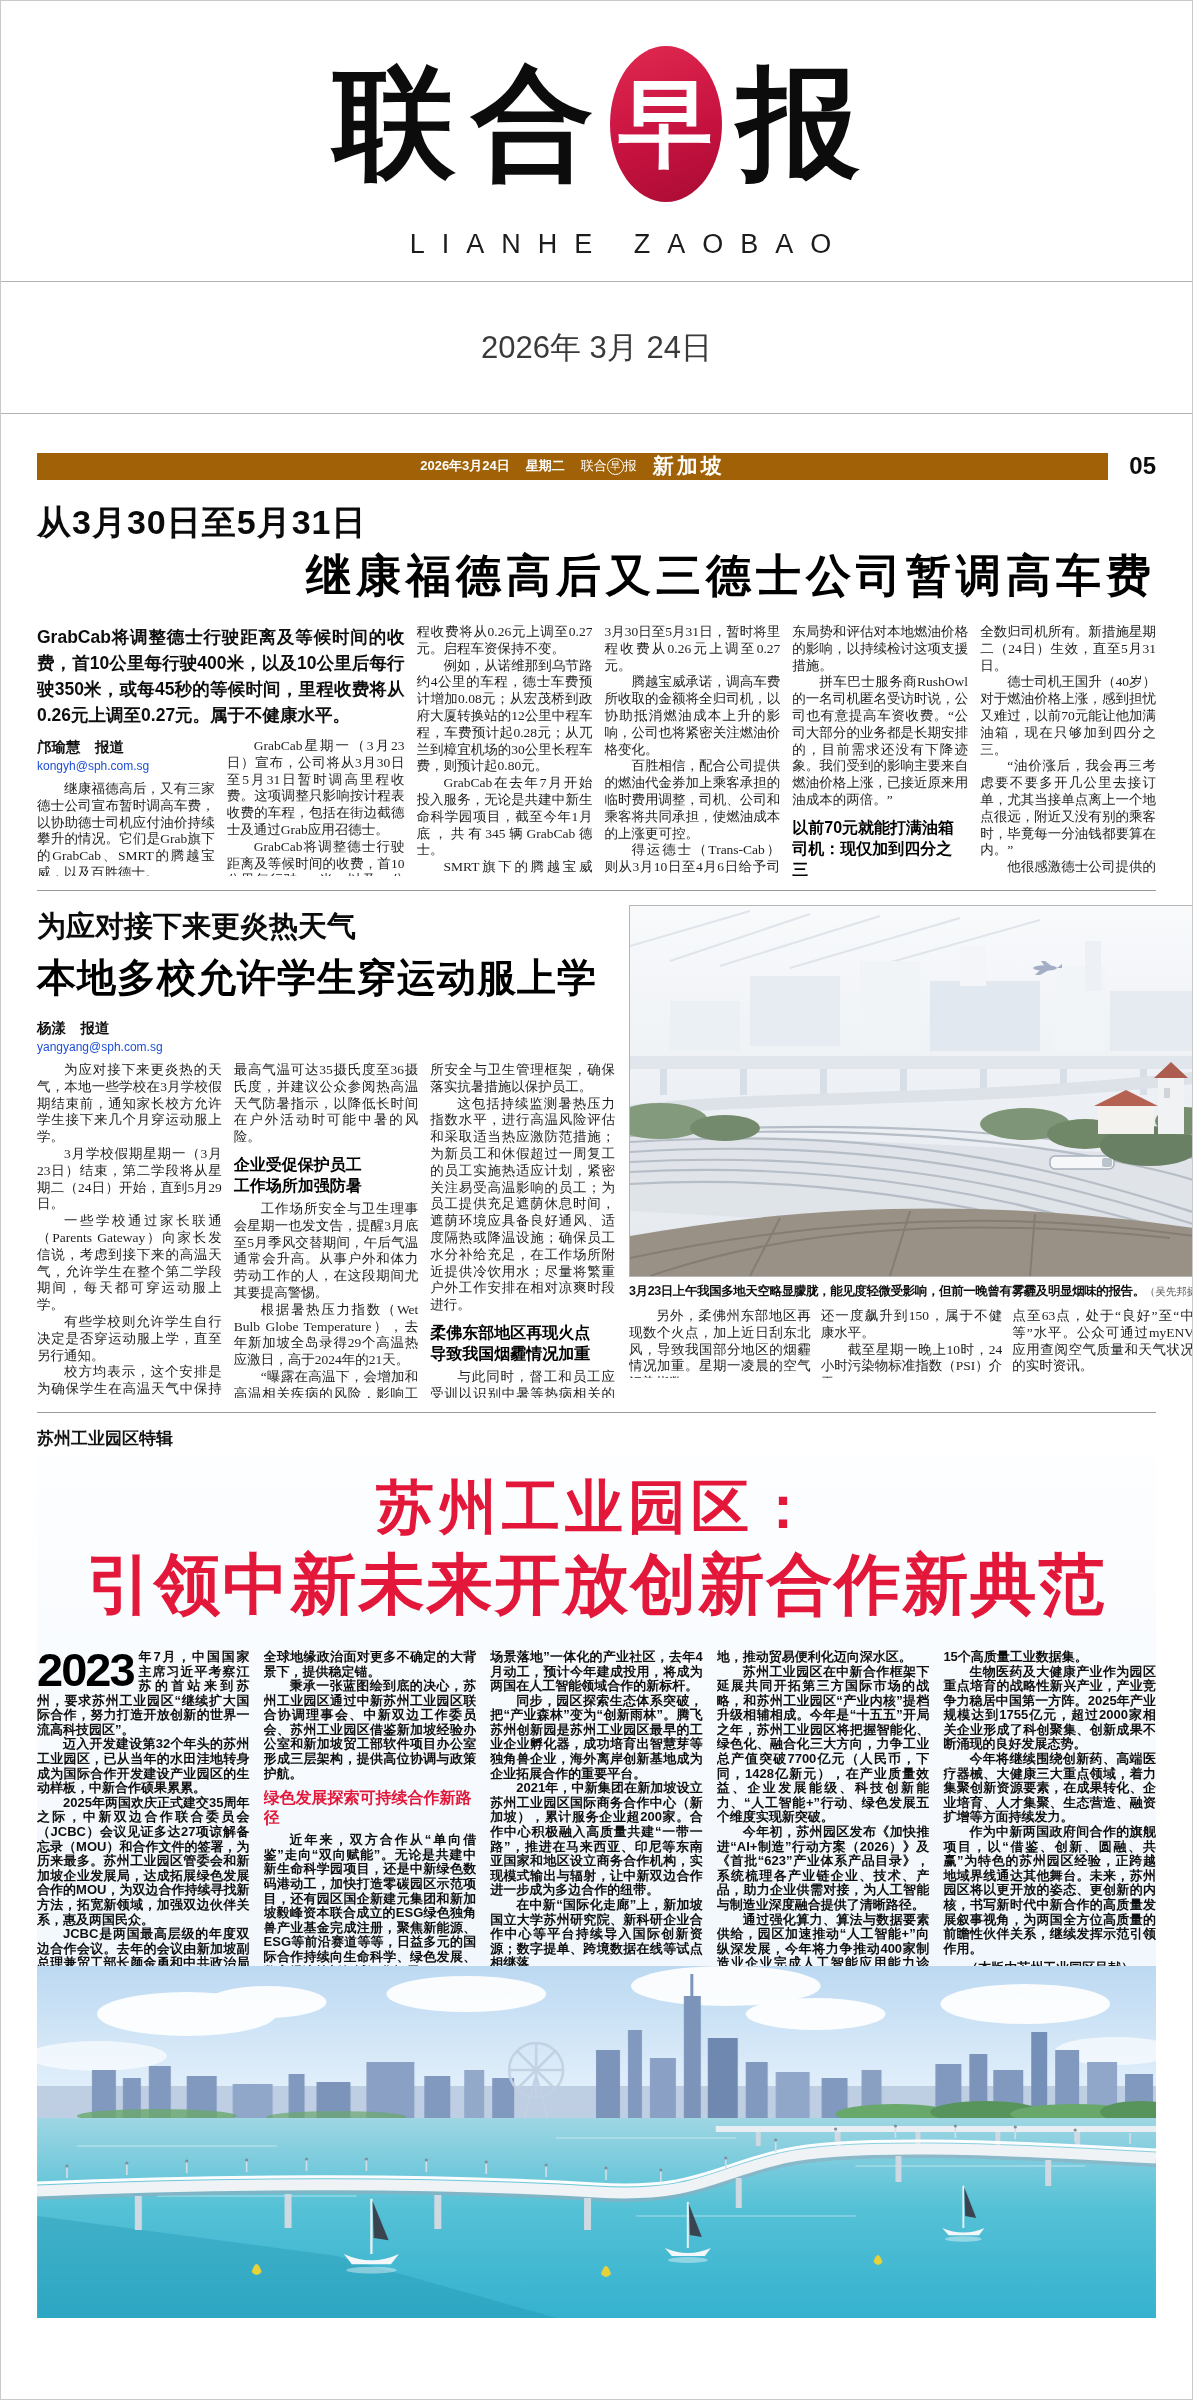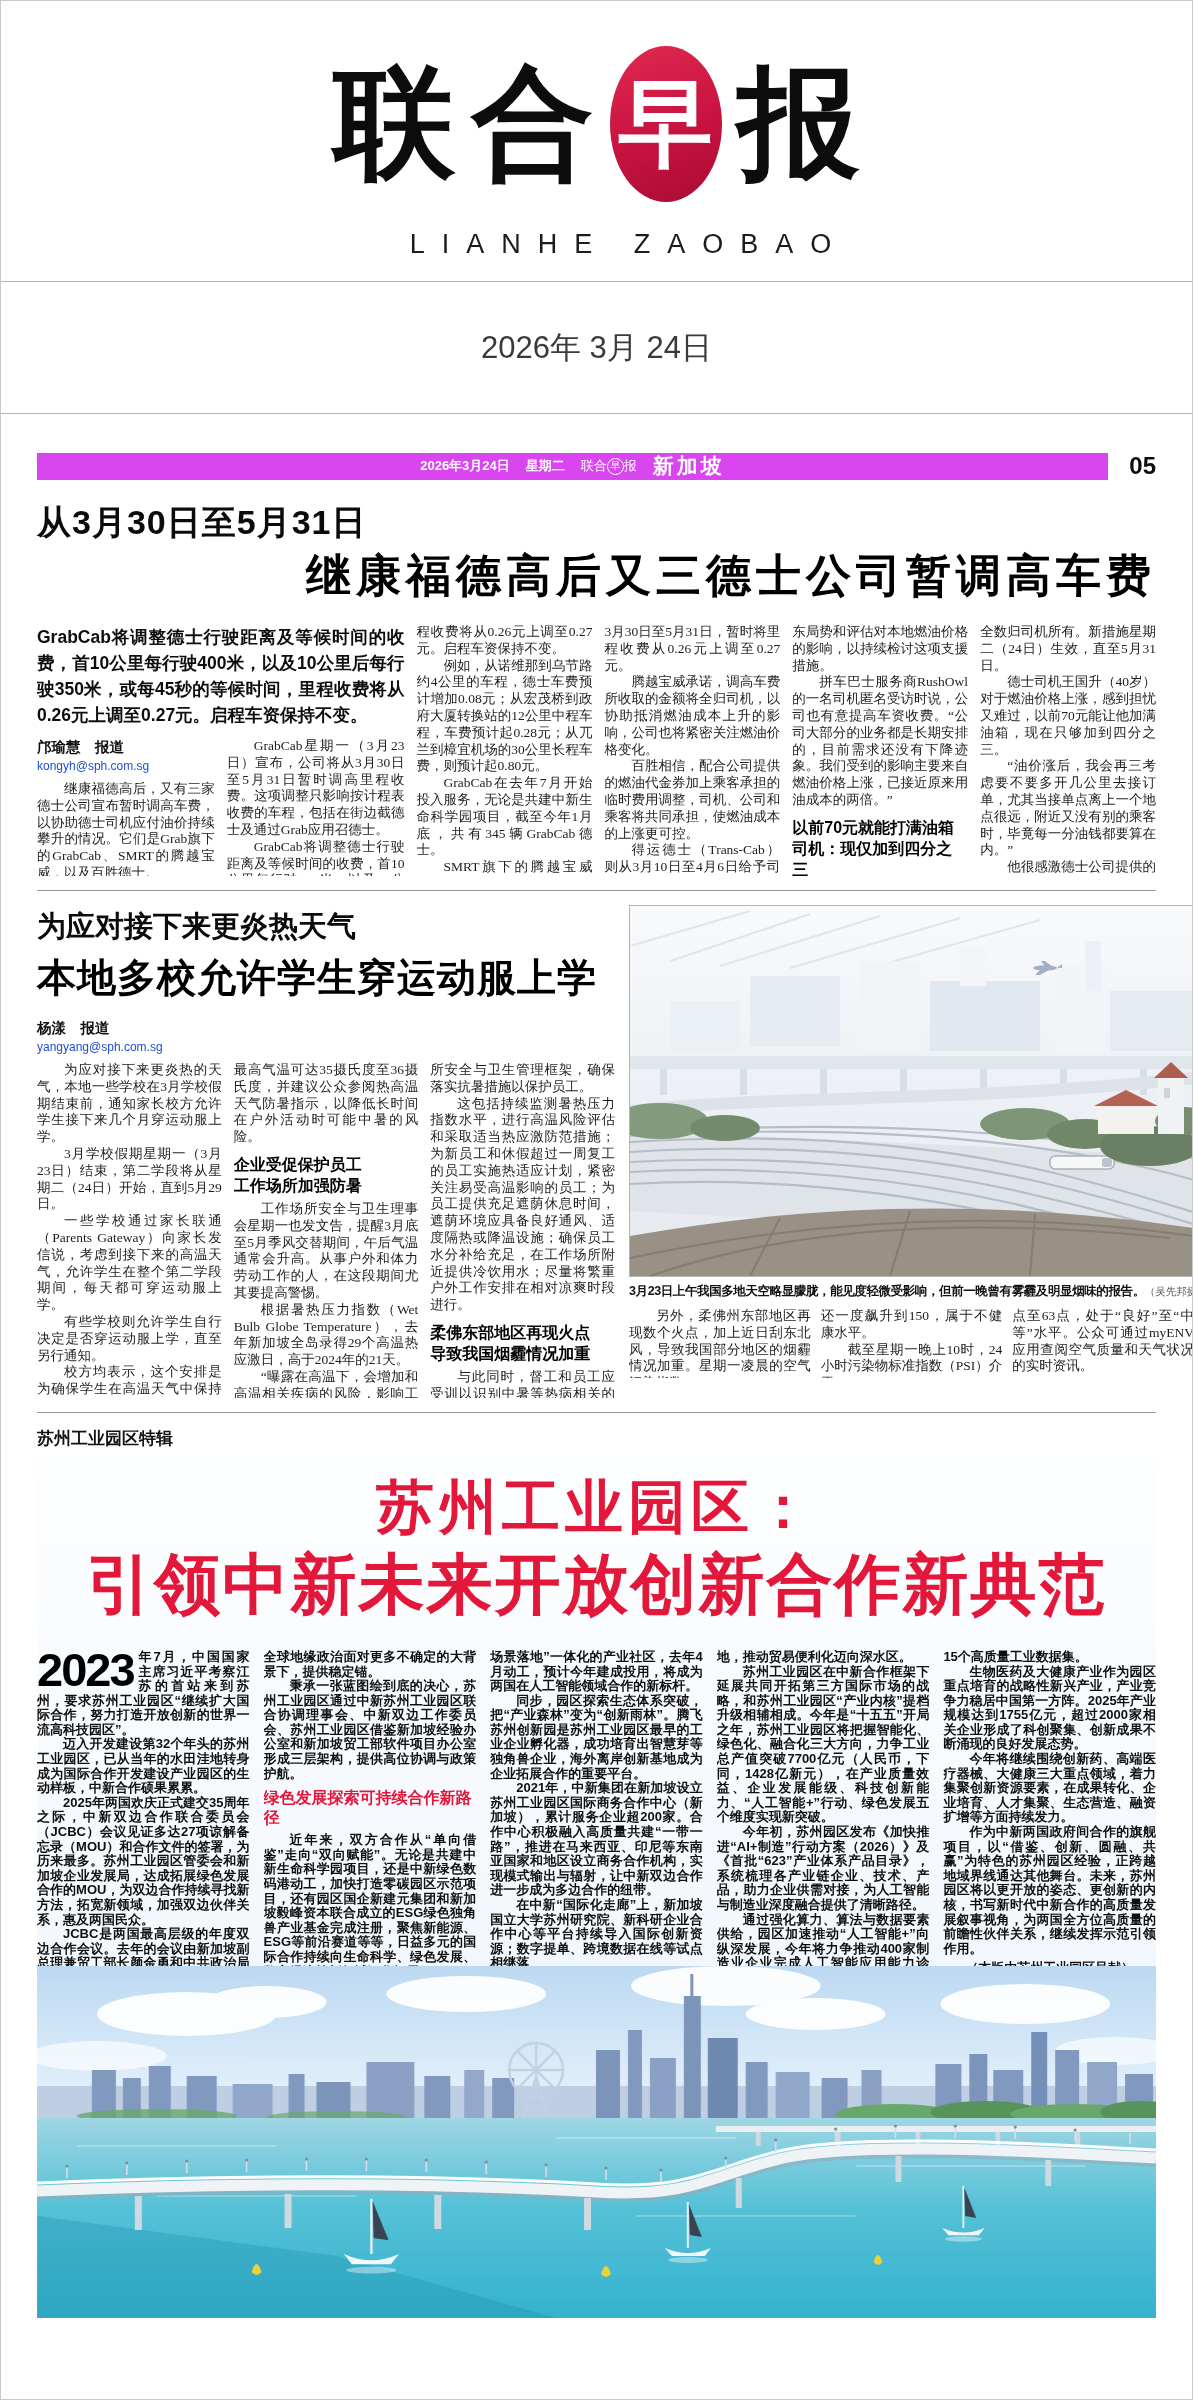--- a/index.html
+++ b/index.html
@@ -17,21 +17,21 @@
   .logo-sub{margin-top:16px;font-family:"Liberation Sans",sans-serif;font-size:27px;letter-spacing:17px;
             text-indent:17px;color:#1c1c1c;font-weight:500;padding-left:48px;}
   hr.rule{border:none;border-top:1px solid #b3b3b3;margin:0;}
   .dateline{height:131px;display:flex;align-items:center;justify-content:center;font-size:31px;color:#3a3a3a;
             font-family:"Liberation Sans",sans-serif;}
 
   .inner{padding:0 36px;}
 
   
   .banner-row{margin-top:38px;display:flex;align-items:center;gap:12px;}
-  .banner{flex:1;background:#d946ef;height:27px;display:flex;align-items:center;justify-content:center;gap:16px;
+  .banner{flex:1;background:#a16207;height:27px;display:flex;align-items:center;justify-content:center;gap:16px;
           color:#fff;font-family:"Liberation Sans",sans-serif;}
   .banner .bdate,.banner .bweek{font-size:13px;font-weight:700;}
   .bpaper{display:inline-flex;align-items:center;gap:0;font-size:13px;font-weight:400;}
   .bpaper .zao{display:inline-flex;width:15px;height:15px;border:1px solid #fff;border-radius:50%;
                align-items:center;justify-content:center;font-size:10px;line-height:1;}
   .bsection{font-size:21px;font-weight:700;letter-spacing:3px;}
   .pagenum{font-family:"Liberation Sans",sans-serif;font-weight:700;font-size:24px;color:#0d0d0d;width:36px;text-align:right;}
 
   
   .cols{display:flex;gap:12px;}
@@ -123,21 +123,21 @@
         <span class="bsection">新加坡</span>
       </div>
       <div class="pagenum">05</div>
     </div>
 
     <div>
       <div class="a1-kicker">从3月30日至5月31日</div>
       <div class="a1-headline">继康福德高后又三德士公司暂调高车费</div>
       <div class="cols a1-cols">
         <div class="colw2">
-          <div class="lede">GrabCab将调整德士行驶距离及等候时间的收费，首10公里每行驶400米，以及10公里后每行驶350米，或每45秒的等候时间，里程收费将从0.26元上调至0.27元。启程车资保持不变。</div>
+          <div class="lede">GrabCab将调整德士行驶距离及等候时间的收费，首10公里每行驶400米，以及10公里后每行驶350米，或每45秒的等候时间，里程收费将从0.26元上调至0.27元。属于不健康水平。</div>
           <div class="body2col textcol">
             <div class="byline-block">
               <div class="byline-name">邝瑜慧　报道</div>
               <div class="byline-mail">kongyh@sph.com.sg</div>
             </div>
             <div>
                 <p>继康福德高后，又有三家德士公司宣布暂时调高车费，以协助德士司机应付油价持续攀升的情况。它们是Grab旗下的GrabCab、SMRT的腾越宝威，以及百胜德士。</p>
                 <p>GrabCab星期一（3月23日）宣布，公司将从3月30日至5月31日暂时调高里程收费。这项调整只影响按计程表收费的车程，包括在街边截德士及通过Grab应用召德士。</p>
                 <p>GrabCab将调整德士行驶距离及等候时间的收费，首10公里每行驶400米，以及10公里后每行驶</p>
               </div>

